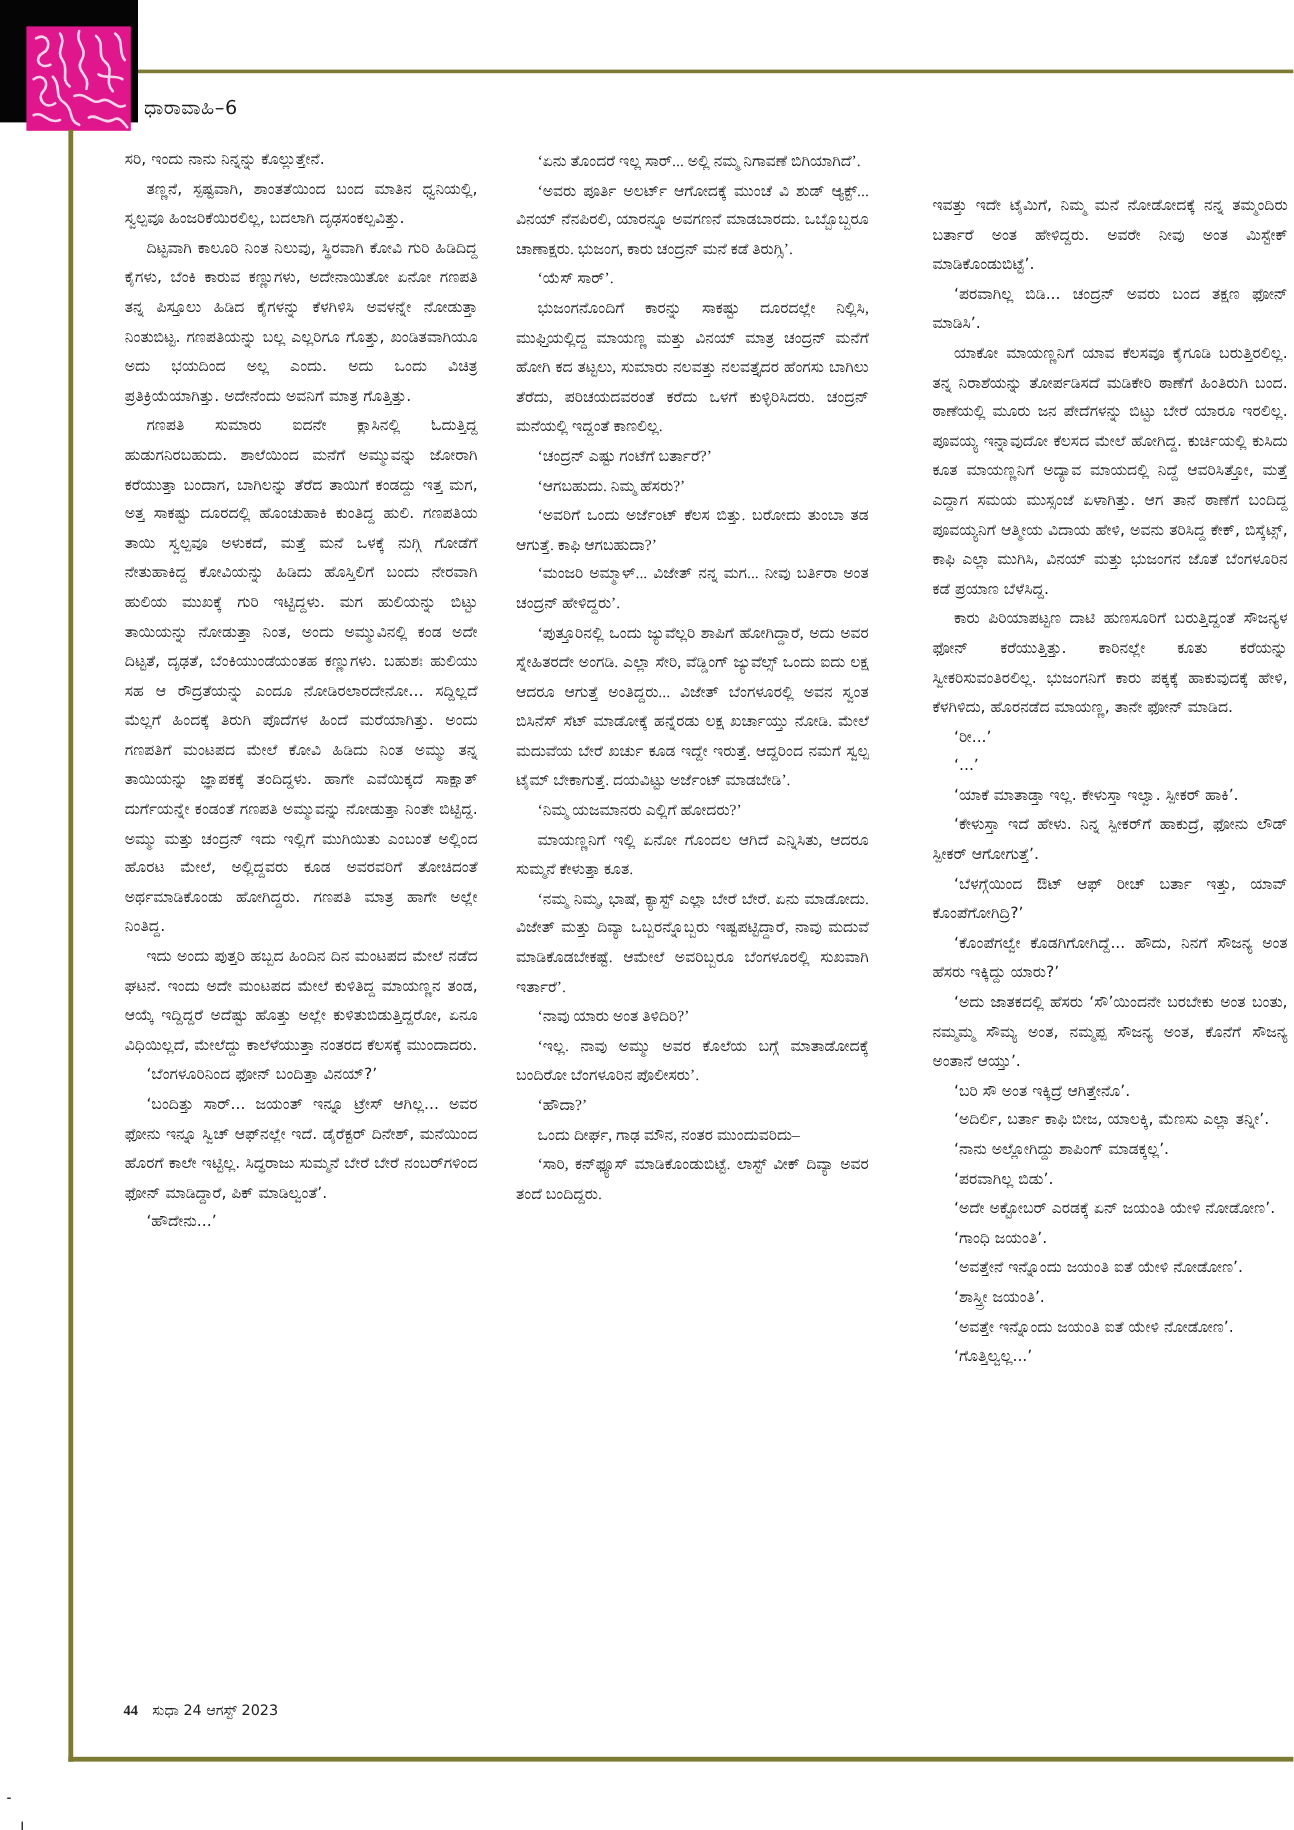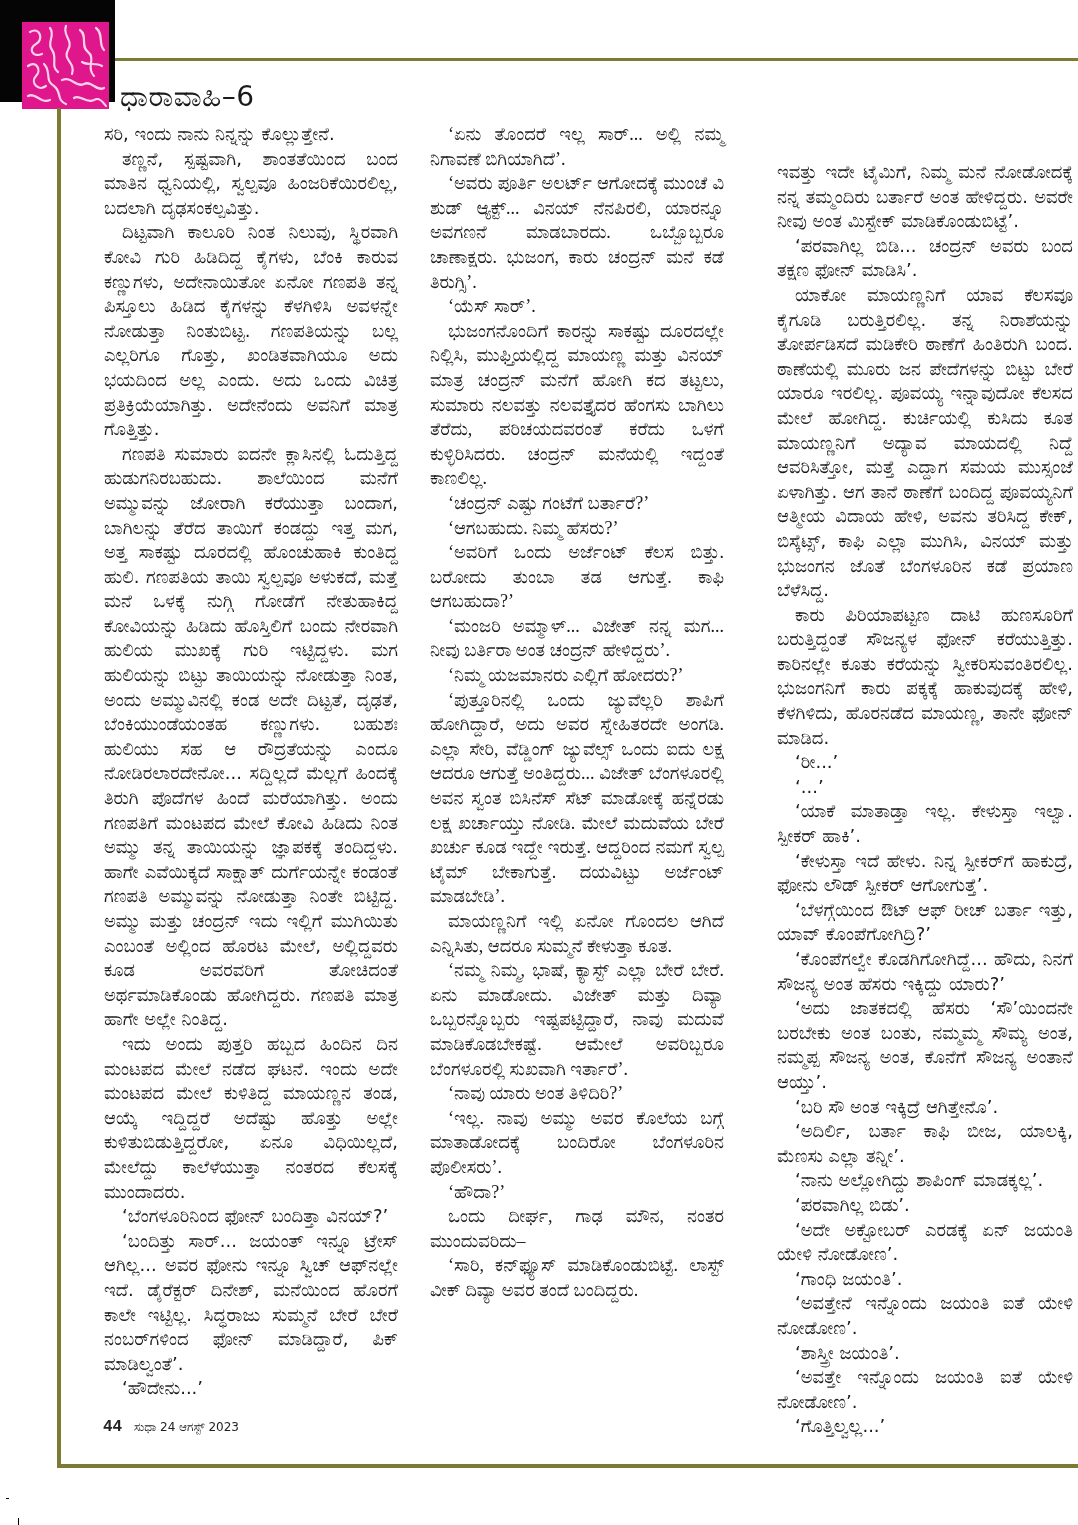--- a/index.html
+++ b/index.html
@@ -4,30 +4,30 @@
 <style>
   html, body { margin: 0; padding: 0; background: #ffffff; }
   body { width: 1078px; height: 1525px; position: relative; overflow: hidden;
          font-family: "DejaVu Sans", sans-serif; color: #1a1a1a; }
   .black-block { position: absolute; left: 0; top: 0; width: 115px; height: 102px; background: #050505; }
   .pink-tile { position: absolute; left: 22px; top: 22px; width: 87px; height: 87px; background: #e0168c; overflow: hidden; }
   .pink-tile svg { width: 100%; height: 100%; display: block; }
   .frame-top { position: absolute; left: 115px; top: 58px; right: 0; height: 3px; background: #7d7a34; }
   .frame-left { position: absolute; left: 57px; top: 108px; width: 4px; height: 1360px; background: #7d7a34; }
   .frame-bottom { position: absolute; left: 57px; top: 1464px; right: 0; height: 4px; background: #7d7a34; }
-  .section-title { position: absolute; left: 120px; top: 80px; font-size: 28px; color: #1a1a1a; letter-spacing: 0.5px; }
+  .section-title { position: absolute; left: 120px; top: 80px; font-size: 16px; color: #1a1a1a; letter-spacing: 0.5px; }
   .columns { position: absolute; top: 122px; left: 0; width: 1078px; }
-  .col { position: absolute; top: 0; font-size: 18px; line-height: 24.6px; text-align: justify; }
+  .col { position: absolute; top: 0; font-size: 13px; line-height: 24.6px; text-align: justify; }
   .col1 { left: 104px; width: 294px; }
   .col2 { left: 430px; width: 294px; font-family: Liberation Serif, serif; }
   .col3 { left: 777px; width: 296px; margin-top: 38px; }
   .col p { margin: 0; text-indent: 18px; }
   .col p.noindent { text-indent: 0; }
   .footer { position: absolute; left: 103px; top: 1418px; font-size: 12px; color: #222; }
-  .footer .page-num { font-size: 16px; font-weight: bold; margin-right: 8px; font-family: Liberation Mono, monospace; }
+  .footer .page-num { font-size: 12px; font-weight: bold; margin-right: 8px; font-family: Liberation Serif, serif; }
   .crop-mark { position: absolute; background: #000; }
 </style>
 </head>
 <body>
 
 <div class="black-block"></div>
 <div class="pink-tile">
   <svg viewBox="0 0 87 87" xmlns="http://www.w3.org/2000/svg" fill="none" stroke="#f6d3e8" stroke-width="2.2" stroke-linecap="round">
     <path d="M8 10 C18 4, 22 18, 14 22 C6 26, 10 36, 20 32"></path>
     <path d="M28 6 C34 14, 24 20, 30 28 C36 36, 28 44, 36 50"></path>
@@ -61,22 +61,22 @@
     </div>
   <div class="col col2">
       <p>‘ಏನು ತೊಂದರೆ ಇಲ್ಲ ಸಾರ್... ಅಲ್ಲಿ ನಮ್ಮ ನಿಗಾವಣೆ ಬಿಗಿಯಾಗಿದೆ’.</p>
       <p>‘ಅವರು ಪೂರ್ತಿ ಅಲರ್ಟ್ ಆಗೋದಕ್ಕೆ ಮುಂಚೆ ವಿ ಶುಡ್ ಆ್ಯಕ್ಟ್... ವಿನಯ್ ನೆನಪಿರಲಿ, ಯಾರನ್ನೂ ಅವಗಣನೆ ಮಾಡಬಾರದು. ಒಬ್ಬೊಬ್ಬರೂ ಚಾಣಾಕ್ಷರು. ಭುಜಂಗ, ಕಾರು ಚಂದ್ರನ್ ಮನೆ ಕಡೆ ತಿರುಗ್ಸಿ’.</p>
       <p>‘ಯೆಸ್ ಸಾರ್’.</p>
       <p>ಭುಜಂಗನೊಂದಿಗೆ ಕಾರನ್ನು ಸಾಕಷ್ಟು ದೂರದಲ್ಲೇ ನಿಲ್ಲಿಸಿ, ಮುಫ್ತಿಯಲ್ಲಿದ್ದ ಮಾಯಣ್ಣ ಮತ್ತು ವಿನಯ್ ಮಾತ್ರ ಚಂದ್ರನ್ ಮನೆಗೆ ಹೋಗಿ ಕದ ತಟ್ಟಲು, ಸುಮಾರು ನಲವತ್ತು ನಲವತ್ತೈದರ ಹೆಂಗಸು ಬಾಗಿಲು ತೆರೆದು, ಪರಿಚಯದವರಂತೆ ಕರೆದು ಒಳಗೆ ಕುಳ್ಳಿರಿಸಿದರು. ಚಂದ್ರನ್ ಮನೆಯಲ್ಲಿ ಇದ್ದಂತೆ ಕಾಣಲಿಲ್ಲ.</p>
       <p>‘ಚಂದ್ರನ್ ಎಷ್ಟು ಗಂಟೆಗೆ ಬರ್ತಾರೆ?’</p>
       <p>‘ಆಗಬಹುದು. ನಿಮ್ಮ ಹೆಸರು?’</p>
       <p>‘ಅವರಿಗೆ ಒಂದು ಅರ್ಜೆಂಟ್ ಕೆಲಸ ಬಿತ್ತು. ಬರೋದು ತುಂಬಾ ತಡ ಆಗುತ್ತೆ. ಕಾಫಿ ಆಗಬಹುದಾ?’</p>
       <p>‘ಮಂಜರಿ ಅಮ್ಮಾಳ್... ವಿಜೇತ್ ನನ್ನ ಮಗ... ನೀವು ಬರ್ತಿರಾ ಅಂತ ಚಂದ್ರನ್ ಹೇಳಿದ್ದರು’.</p>
+      <p>‘ಪುತ್ತೂರಿನಲ್ಲಿ ಒಂದು ಜ್ಯುವೆಲ್ಲರಿ ಶಾಪಿಗೆ ಹೋಗಿದ್ದಾರೆ, ಅದು ಅವರ ಸ್ನೇಹಿತರದೇ ಅಂಗಡಿ. ಎಲ್ಲಾ ಸೇರಿ, ವೆಡ್ಡಿಂಗ್ ಜ್ಯುವೆಲ್ಸ್ ಒಂದು ಐದು ಲಕ್ಷ ಆದರೂ ಆಗುತ್ತೆ ಅಂತಿದ್ದರು... ವಿಜೇತ್ ಬೆಂಗಳೂರಲ್ಲಿ ಅವನ ಸ್ವಂತ ಬಿಸಿನೆಸ್ ಸೆಟ್ ಮಾಡೋಕ್ಕೆ ಹನ್ನೆರಡು ಲಕ್ಷ ಖರ್ಚಾಯ್ತು ನೋಡಿ. ಮೇಲೆ ಮದುವೆಯ ಬೇರೆ ಖರ್ಚು ಕೂಡ ಇದ್ದೇ ಇರುತ್ತೆ. ಆದ್ದರಿಂದ ನಮಗೆ ಸ್ವಲ್ಪ ಟೈಮ್ ಬೇಕಾಗುತ್ತೆ. ದಯವಿಟ್ಟು ಅರ್ಜೆಂಟ್ ಮಾಡಬೇಡಿ’.</p>
       <p>‘ನಿಮ್ಮ ಯಜಮಾನರು ಎಲ್ಲಿಗೆ ಹೋದರು?’</p>
-      <p>‘ಪುತ್ತೂರಿನಲ್ಲಿ ಒಂದು ಜ್ಯುವೆಲ್ಲರಿ ಶಾಪಿಗೆ ಹೋಗಿದ್ದಾರೆ, ಅದು ಅವರ ಸ್ನೇಹಿತರದೇ ಅಂಗಡಿ. ಎಲ್ಲಾ ಸೇರಿ, ವೆಡ್ಡಿಂಗ್ ಜ್ಯುವೆಲ್ಸ್ ಒಂದು ಐದು ಲಕ್ಷ ಆದರೂ ಆಗುತ್ತೆ ಅಂತಿದ್ದರು... ವಿಜೇತ್ ಬೆಂಗಳೂರಲ್ಲಿ ಅವನ ಸ್ವಂತ ಬಿಸಿನೆಸ್ ಸೆಟ್ ಮಾಡೋಕ್ಕೆ ಹನ್ನೆರಡು ಲಕ್ಷ ಖರ್ಚಾಯ್ತು ನೋಡಿ. ಮೇಲೆ ಮದುವೆಯ ಬೇರೆ ಖರ್ಚು ಕೂಡ ಇದ್ದೇ ಇರುತ್ತೆ. ಆದ್ದರಿಂದ ನಮಗೆ ಸ್ವಲ್ಪ ಟೈಮ್ ಬೇಕಾಗುತ್ತೆ. ದಯವಿಟ್ಟು ಅರ್ಜೆಂಟ್ ಮಾಡಬೇಡಿ’.</p>
       <p>ಮಾಯಣ್ಣನಿಗೆ ಇಲ್ಲಿ ಏನೋ ಗೊಂದಲ ಆಗಿದೆ ಎನ್ನಿಸಿತು, ಆದರೂ ಸುಮ್ಮನೆ ಕೇಳುತ್ತಾ ಕೂತ.</p>
       <p>‘ನಮ್ಮ ನಿಮ್ಮ, ಭಾಷೆ, ಕ್ಯಾಸ್ಟ್ ಎಲ್ಲಾ ಬೇರೆ ಬೇರೆ. ಏನು ಮಾಡೋದು. ವಿಜೇತ್ ಮತ್ತು ದಿವ್ಯಾ ಒಬ್ಬರನ್ನೊಬ್ಬರು ಇಷ್ಟಪಟ್ಟಿದ್ದಾರೆ, ನಾವು ಮದುವೆ ಮಾಡಿಕೊಡಬೇಕಷ್ಟೆ. ಆಮೇಲೆ ಅವರಿಬ್ಬರೂ ಬೆಂಗಳೂರಲ್ಲಿ ಸುಖವಾಗಿ ಇರ್ತಾರೆ’.</p>
       <p>‘ನಾವು ಯಾರು ಅಂತ ತಿಳಿದಿರಿ?’</p>
       <p>‘ಇಲ್ಲ. ನಾವು ಅಮ್ಮು ಅವರ ಕೊಲೆಯ ಬಗ್ಗೆ ಮಾತಾಡೋದಕ್ಕೆ ಬಂದಿರೋ ಬೆಂಗಳೂರಿನ ಪೊಲೀಸರು’.</p>
       <p>‘ಹೌದಾ?’</p>
       <p>ಒಂದು ದೀರ್ಘ, ಗಾಢ ಮೌನ, ನಂತರ ಮುಂದುವರಿದು–</p>
       <p>‘ಸಾರಿ, ಕನ್‌ಫ್ಯೂಸ್ ಮಾಡಿಕೊಂಡುಬಿಟ್ಟೆ. ಲಾಸ್ಟ್ ವೀಕ್ ದಿವ್ಯಾ ಅವರ ತಂದೆ ಬಂದಿದ್ದರು.</p>
     </div>
   <div class="col col3">
       <p class="noindent">ಇವತ್ತು ಇದೇ ಟೈಮಿಗೆ, ನಿಮ್ಮ ಮನೆ ನೋಡೋದಕ್ಕೆ ನನ್ನ ತಮ್ಮಂದಿರು ಬರ್ತಾರೆ ಅಂತ ಹೇಳಿದ್ದರು. ಅವರೇ ನೀವು ಅಂತ ಮಿಸ್ಟೇಕ್ ಮಾಡಿಕೊಂಡುಬಿಟ್ಟೆ’.</p>

